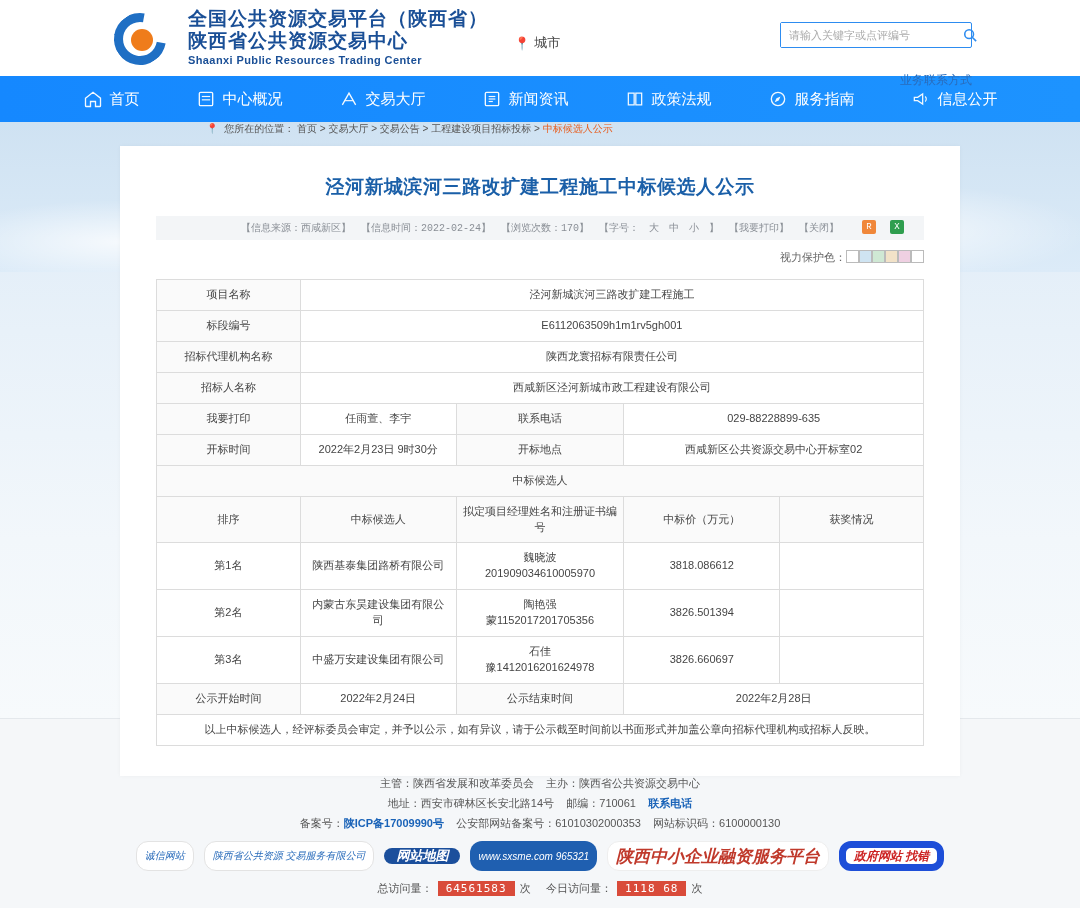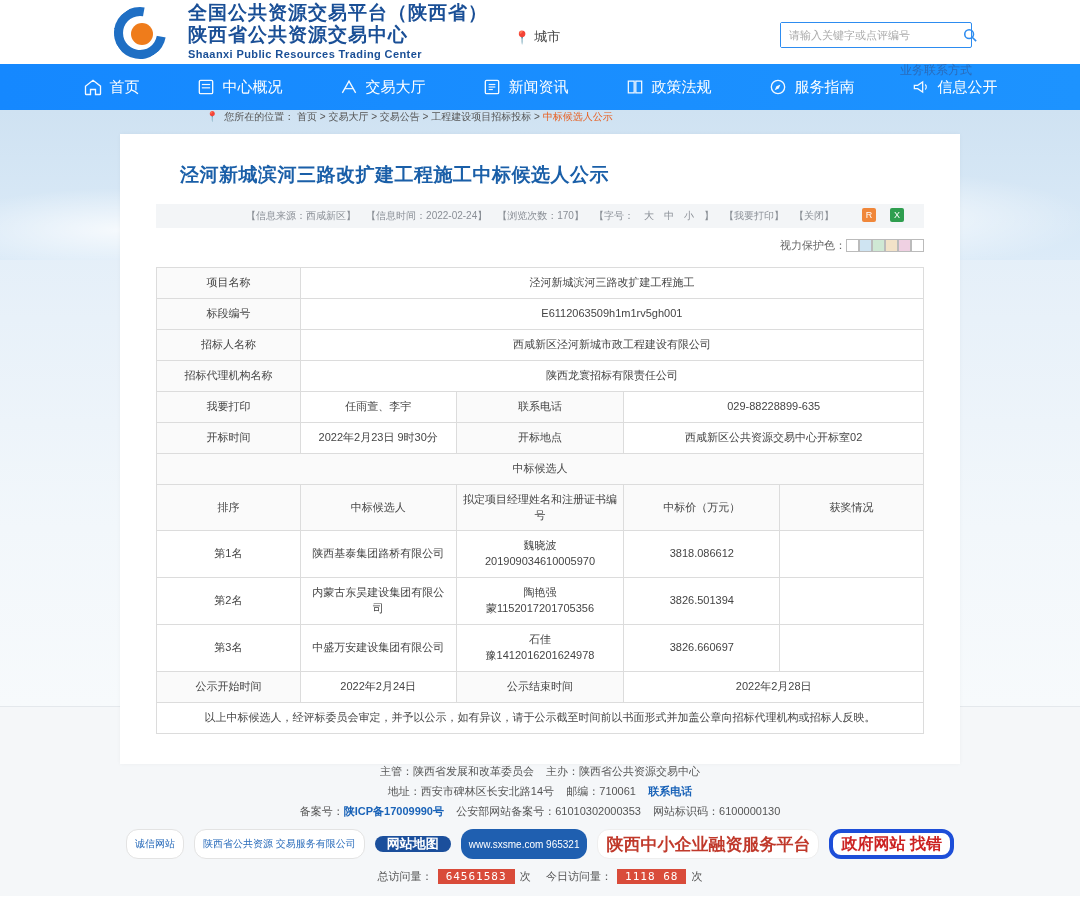--- a/index.html
+++ b/index.html
@@ -8,21 +8,21 @@
     width:1080px; height:914px;
     font-family:"Liberation Sans", sans-serif;
     font-size:12px;
     color:#333;
     background:#ffffff;
     overflow:hidden;
   }
 
   
   .header {
-    height:64px;
+    height:76px;
     background:#ffffff;
     display:flex;
     align-items:center;
     padding:0 24px;
     position:relative;
   }
   .logo-wrap { display:flex; align-items:center; margin-left:90px; }
   .logo-mark { width:62px; height:58px; position:relative; margin-right:12px; }
   .logo-mark .ring {
     position:absolute; left:0; top:4px; width:52px; height:52px;
@@ -63,21 +63,21 @@
   .searchbox input {
     border:0; outline:0; flex:1; height:24px; padding:0 8px;
     font-size:11px; color:#333; font-family:"Liberation Sans", sans-serif;
   }
   .searchbox input::placeholder { color:#aaa; }
   .search-btn {
     width:30px; height:24px; display:flex; align-items:center; justify-content:center;
     color:#2d8cf0; cursor:pointer; font-size:13px;
   }
   .biz-link {
-    margin-top:14px; font-size:12px; color:#2a6cbb; text-decoration:none; display:inline-block;
+    margin-top:24px; font-size:12px; color:#2a6cbb; text-decoration:none; display:inline-block;
   }
 
   
   .nav {
     height:46px; background:#1a8cff;
     display:flex; align-items:center; justify-content:center;
     background-image:linear-gradient(90deg,#1588ff,#1d93ff);
   }
   .nav-item {
     display:flex; align-items:center; color:#fff; font-size:15px;
@@ -114,38 +114,38 @@
   
   .card {
     position:relative;
     width:840px; margin:0 auto;
     background:#fff;
     min-height:552px;
     padding:22px 0 0 0;
     box-shadow:0 0 4px rgba(0,0,0,.04);
   }
   .doc-title {
-    text-align:left; font-size:19px; color:#1a5fa8; font-weight:bold;
+    text-align:center; font-size:19px; color:#1a5fa8; font-weight:bold;
     padding:6px 60px 16px;
     letter-spacing:.5px;
   }
   .meta-bar {
     margin:0 36px; height:24px; background:#f3f5f7;
     display:flex; align-items:center; justify-content:center;
     font-size:10px; color:#8a8f96; position:relative;
   }
-  .meta-bar span { margin:0 5px; }
+  .meta-bar span { margin:0 5px;font-family:Liberation Mono, monospace; }
   .meta-icons { position:absolute; right:10px; top:4px; display:flex; gap:4px; }
   .ico-sq { width:14px; height:14px; border-radius:2px; display:inline-block; }
   .ico-rss { background:#f0873a; color:#fff; font-size:9px; text-align:center; line-height:14px; }
   .ico-xls { background:#2f9e4f; color:#fff; font-size:9px; text-align:center; line-height:14px; }
 
   .eye-row {
     margin:10px 36px 0; text-align:right; font-size:11px; color:#666;
-    display:flex; align-items:center; justify-content:flex-end; gap:0;
+    display:flex; align-items:flex-start; justify-content:flex-end; gap:0;
   }
   .eye-sw { width:13px; height:13px; border:1px solid #bbb; display:inline-block; cursor:pointer;}
 
   
   .tbl-wrap { padding:14px 36px 30px; }
   table.doc {
     width:100%; border-collapse:collapse; font-size:11px; color:#444;
     table-layout:fixed;
   }
   table.doc td {
@@ -172,24 +172,24 @@
     width:152px; height:26px; border:1px solid #cfd6dd; background:#fff;
     display:flex; align-items:center; justify-content:space-between;
     font-size:11px; color:#555; padding:0 6px 0 8px; cursor:pointer;
   }
   .sel .sp { border-left:1px solid #e2e6ea; width:20px; text-align:center; color:#888; height:24px; line-height:24px;}
   .ftxt { text-align:center; font-size:11px; color:#555; line-height:20px; }
   .ftxt a { color:#1a63b8; text-decoration:none; font-weight:bold;}
   .badges {
     display:flex; align-items:center; justify-content:center; gap:10px; margin-top:8px; flex-wrap:wrap;
   }
-  .bdg { height:30px; display:flex; align-items:center; font-size:10px; color:#fff; padding:0 8px; border-radius:12px;}
+  .bdg { height:30px; display:flex; align-items:center; font-size:10px; color:#fff; padding:0 8px; border-radius:12px;font-style:italic;}
   .bdg.map { background:#1b4f9c; font-size:13px; font-weight:bold; padding:0 12px; height:16px;}
   .bdg.sxsme { background:#1f5fb0; font-size:10px; }
-  .bdg.gov { background:#fff; color:#c22; border:4px solid #1d4ed8; font-size:16px; font-weight:bold; }
+  .bdg.gov { background:#fff; color:#c22; border:7px solid #1d4ed8; font-size:12px; font-weight:bold; }
   .bdg.sme { background:#fff; color:#c0392b; font-size:17px; font-weight:bold; border:1px solid #eee;}
   .bdg.seal { background:#fff; color:#2a6cbb; font-size:10px; border:1px solid #e3e3e3;}
   .visits { text-align:center; margin-top:10px; font-size:11px; color:#555; }
   .digits {
     display:inline-block; background:#d94b3a; color:#fff; font-family:"DejaVu Sans Mono", monospace;
     padding:1px 8px; letter-spacing:1px; font-size:11px; margin:0 2px;
   }
 </style>
 </head>
 <body>
@@ -351,26 +351,26 @@
         <tbody>
           <tr>
             <td class="lbl">项目名称</td>
             <td colspan="4">泾河新城滨河三路改扩建工程施工</td>
           </tr>
           <tr>
             <td class="lbl">标段编号</td>
             <td colspan="4">E6112063509h1m1rv5gh001</td>
           </tr>
           <tr>
+            <td class="lbl">招标代理机构名称</td>
+            <td colspan="4">陕西龙寰招标有限责任公司</td>
+          </tr>
+          <tr>
             <td class="lbl">招标人名称</td>
             <td colspan="4">西咸新区泾河新城市政工程建设有限公司</td>
-          </tr>
-          <tr>
-            <td class="lbl">招标代理机构名称</td>
-            <td colspan="4">陕西龙寰招标有限责任公司</td>
           </tr>
           <tr>
             <td class="lbl">我要打印</td>
             <td>任雨萱、李宇</td>
             <td class="lbl">联系电话</td>
             <td colspan="2">029-88228899-635</td>
           </tr>
           <tr>
             <td class="lbl">开标时间</td>
             <td>2022年2月23日 9时30分</td>

